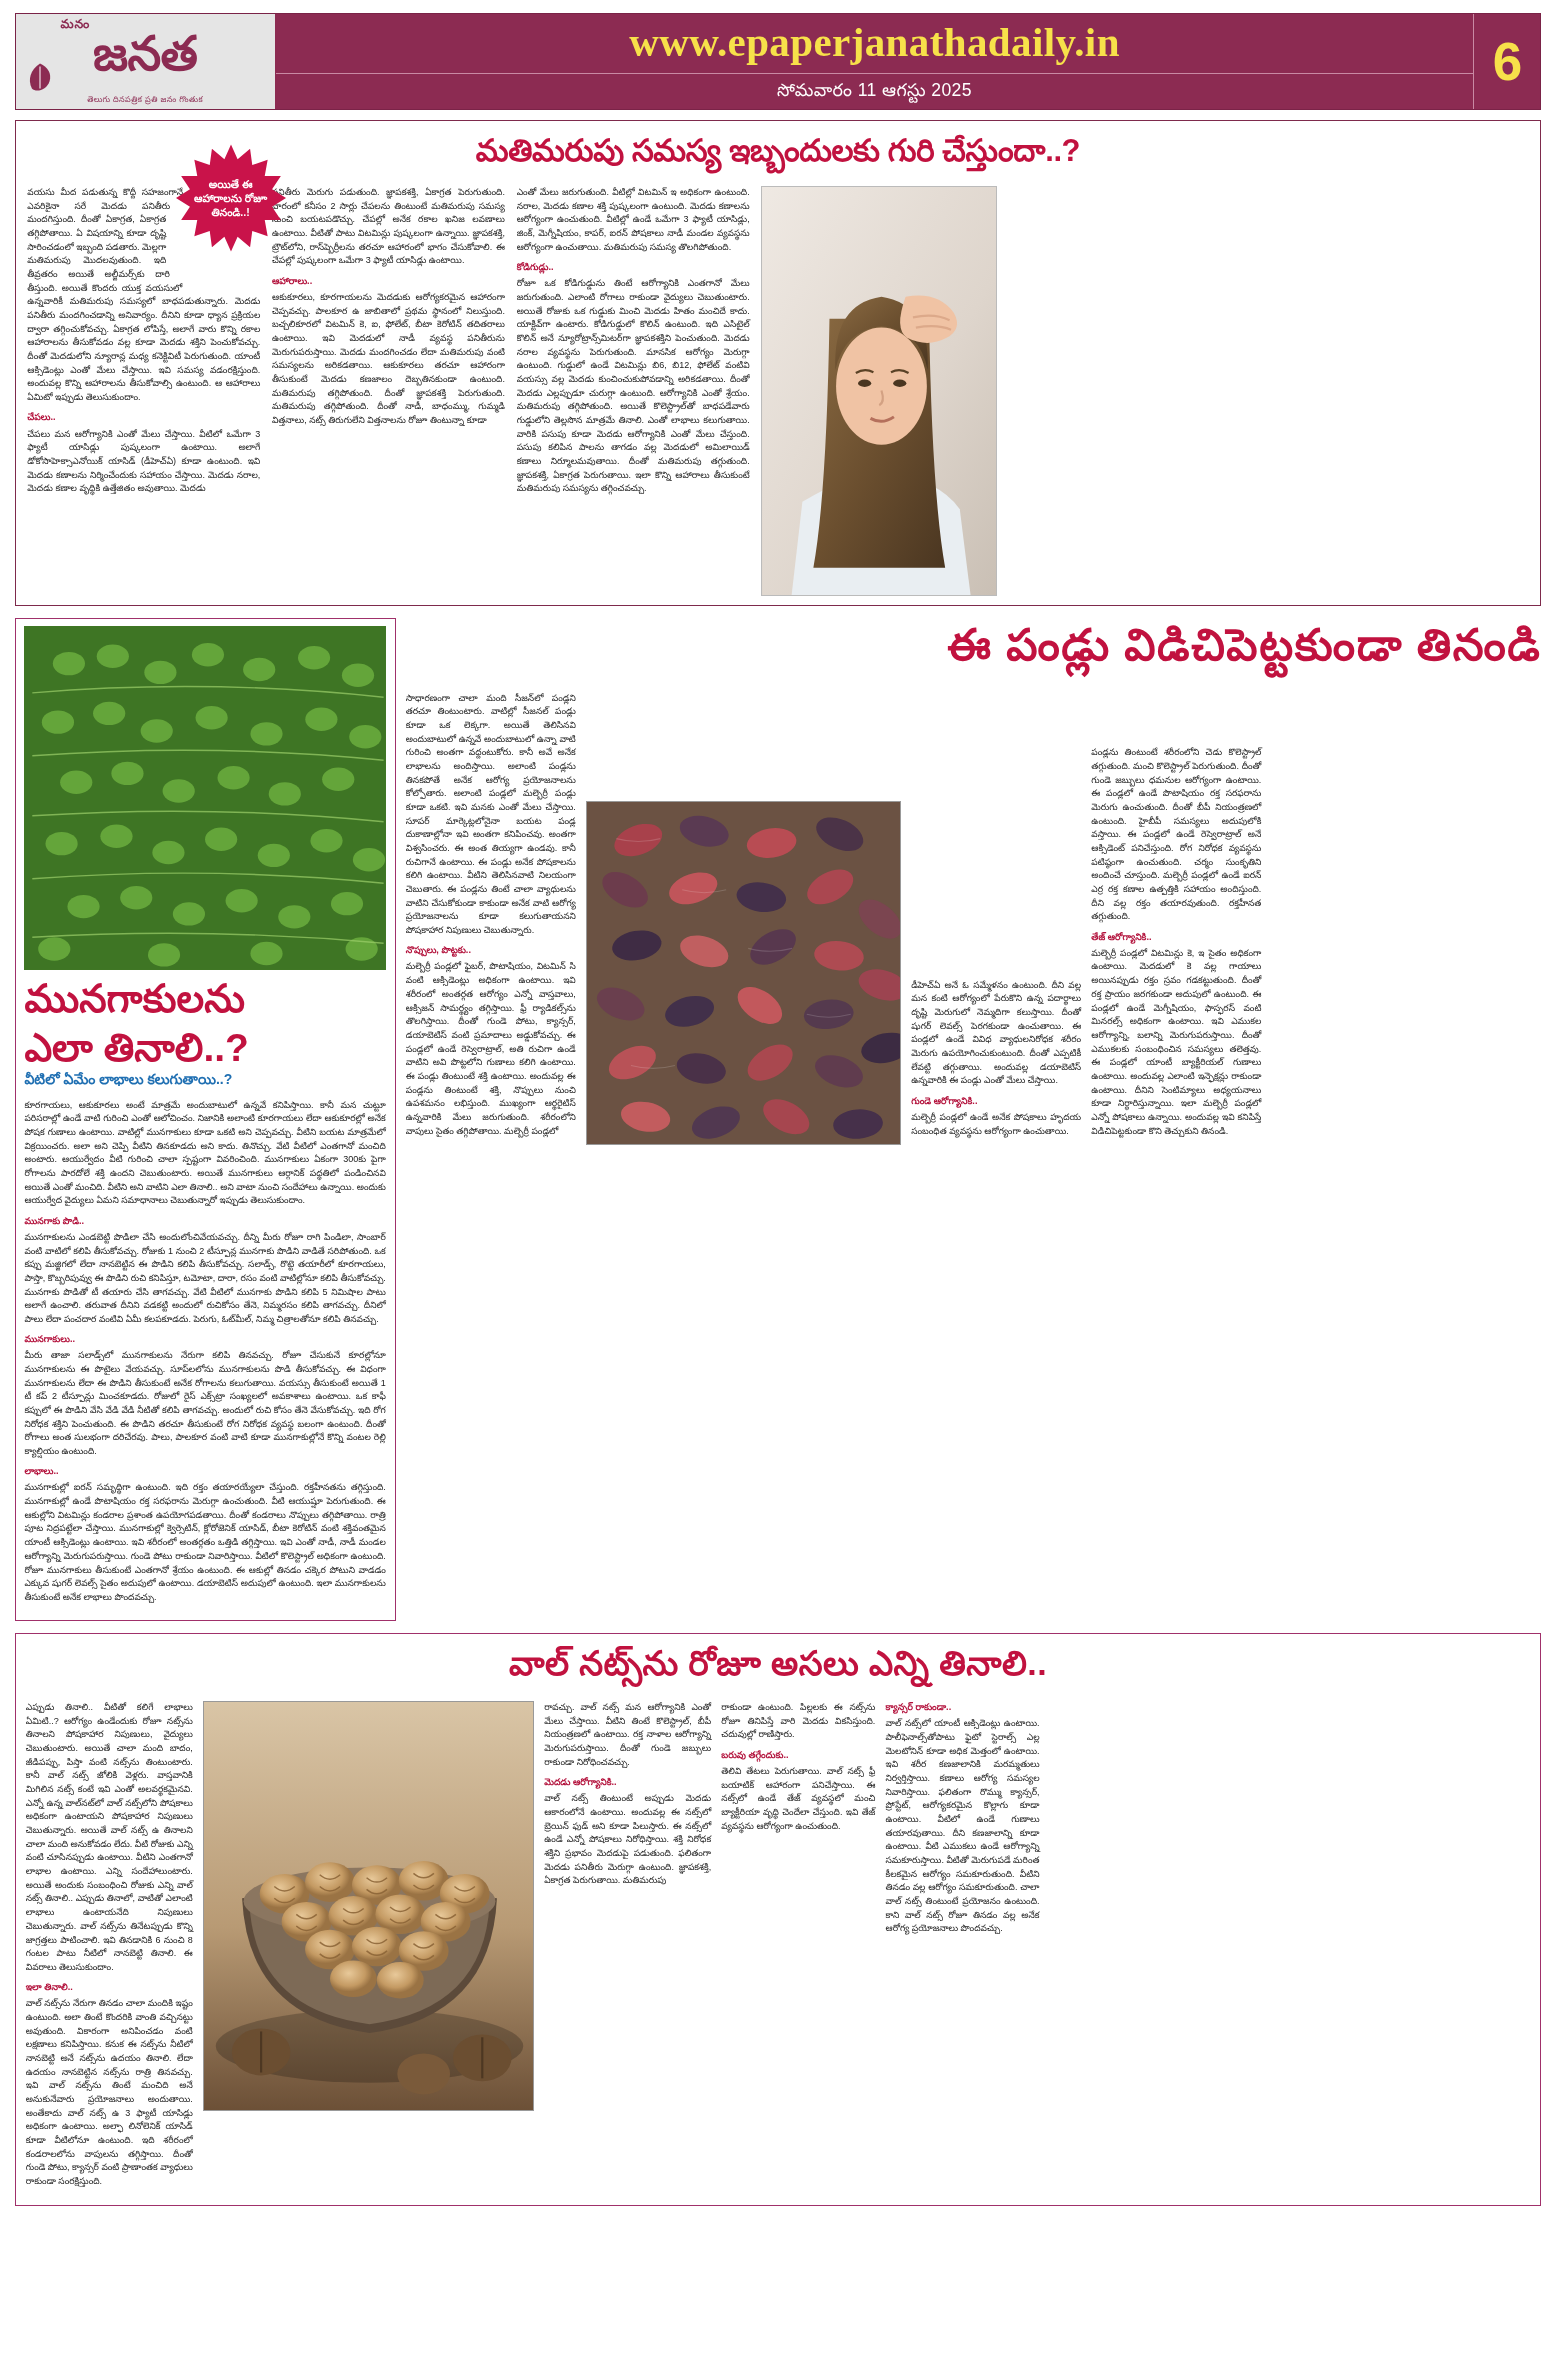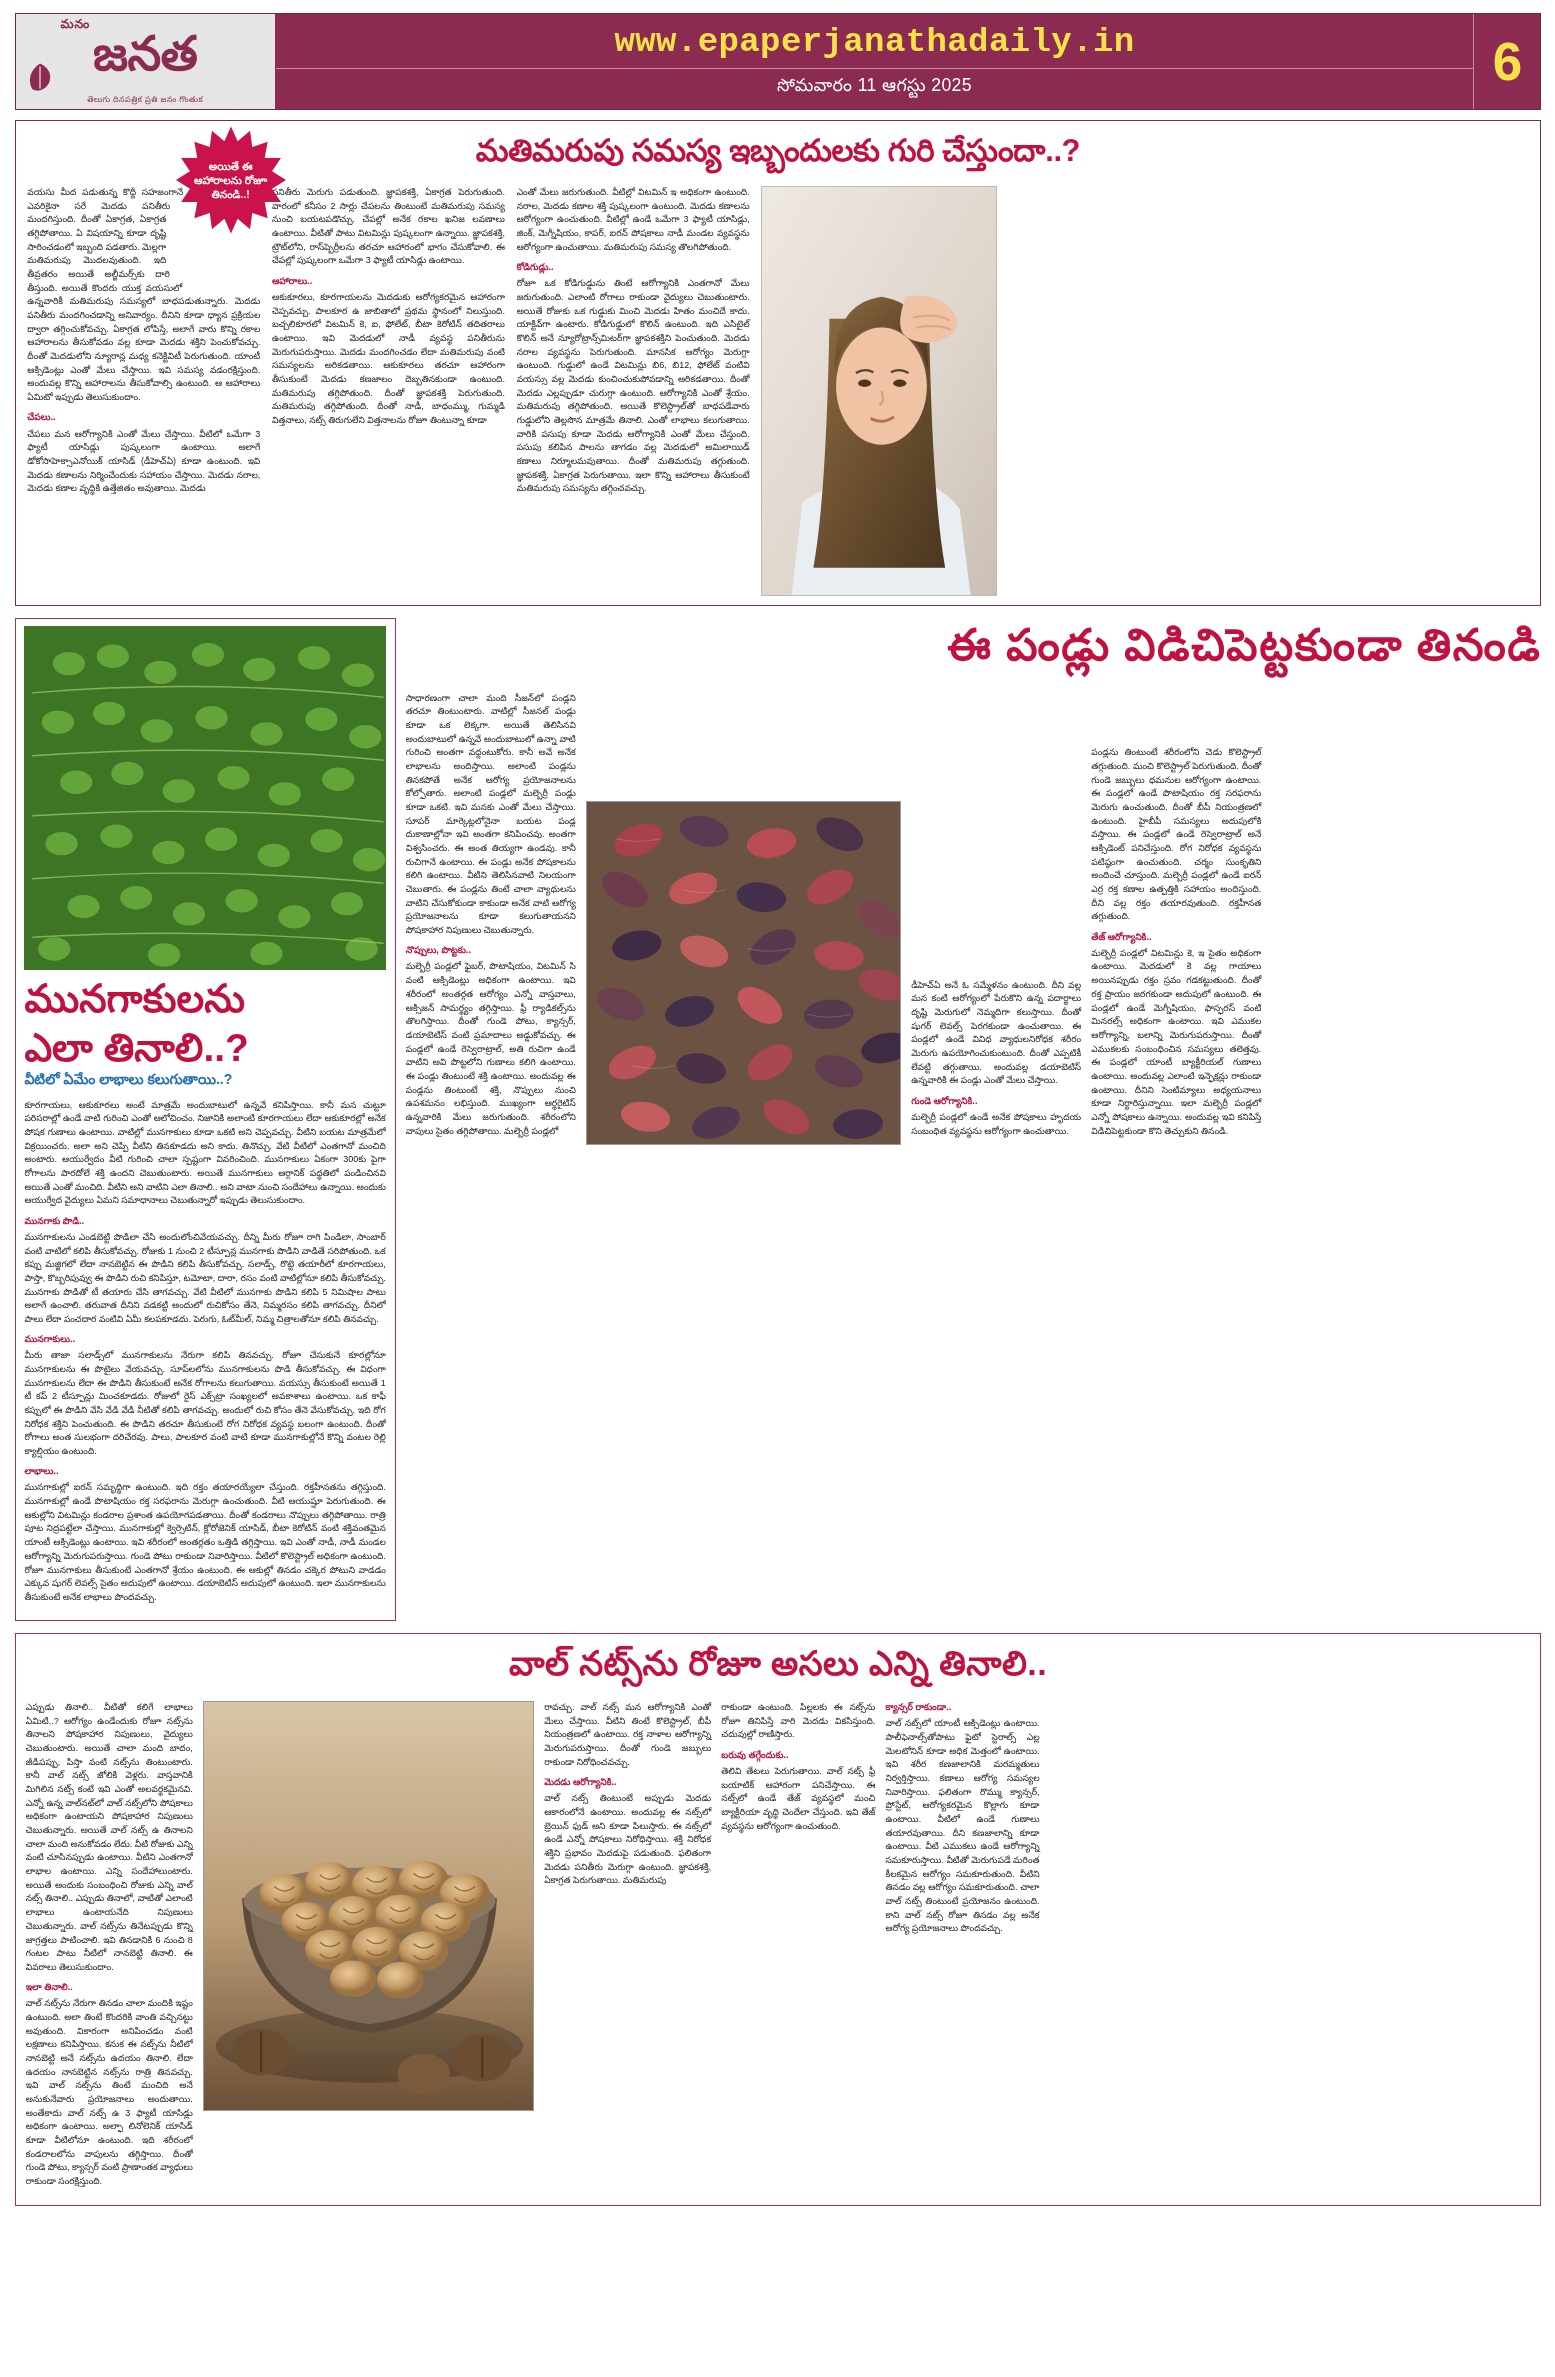--- a/index.html
+++ b/index.html
@@ -69,24 +69,24 @@
   .mast-center {
     flex: 1;
     display: flex;
     flex-direction: column;
     justify-content: center;
     align-items: center;
     position: relative;
   }
   .mast-url {
     color: #f7e14a;
-    font-size: 34px;
+    font-size: 41px;
     font-weight: bold;
     letter-spacing: 0.4px;
-    font-family: Liberation Mono, monospace;
+    font-family: Liberation Serif, serif;
   }
   .mast-rule {
     width: 100%;
     height: 1.5px;
     background: #c98aa4;
     margin: 7.3px 0 5.9px 0;
   }
   .mast-date {
     color: #ffffff;
     font-size: 17.6px;
@@ -145,21 +145,21 @@
     overflow: hidden;
     position: relative;
     background: linear-gradient(170deg,#e8e2dc 0%,#d9d2ca 40%,#cfc6bb 100%);
     flex: none;
   }
   .burst {
     position: absolute;
     width: 110px;
     height: 110px;
     left: 160px;
-    top: 4px;
+    top: 22px;
     z-index: 5;
   }
   .burst svg { display:block; }
   .burst-text {
     position: absolute;
     inset: 0;
     display: flex;
     flex-direction: column;
     align-items: center;
     justify-content: center;

